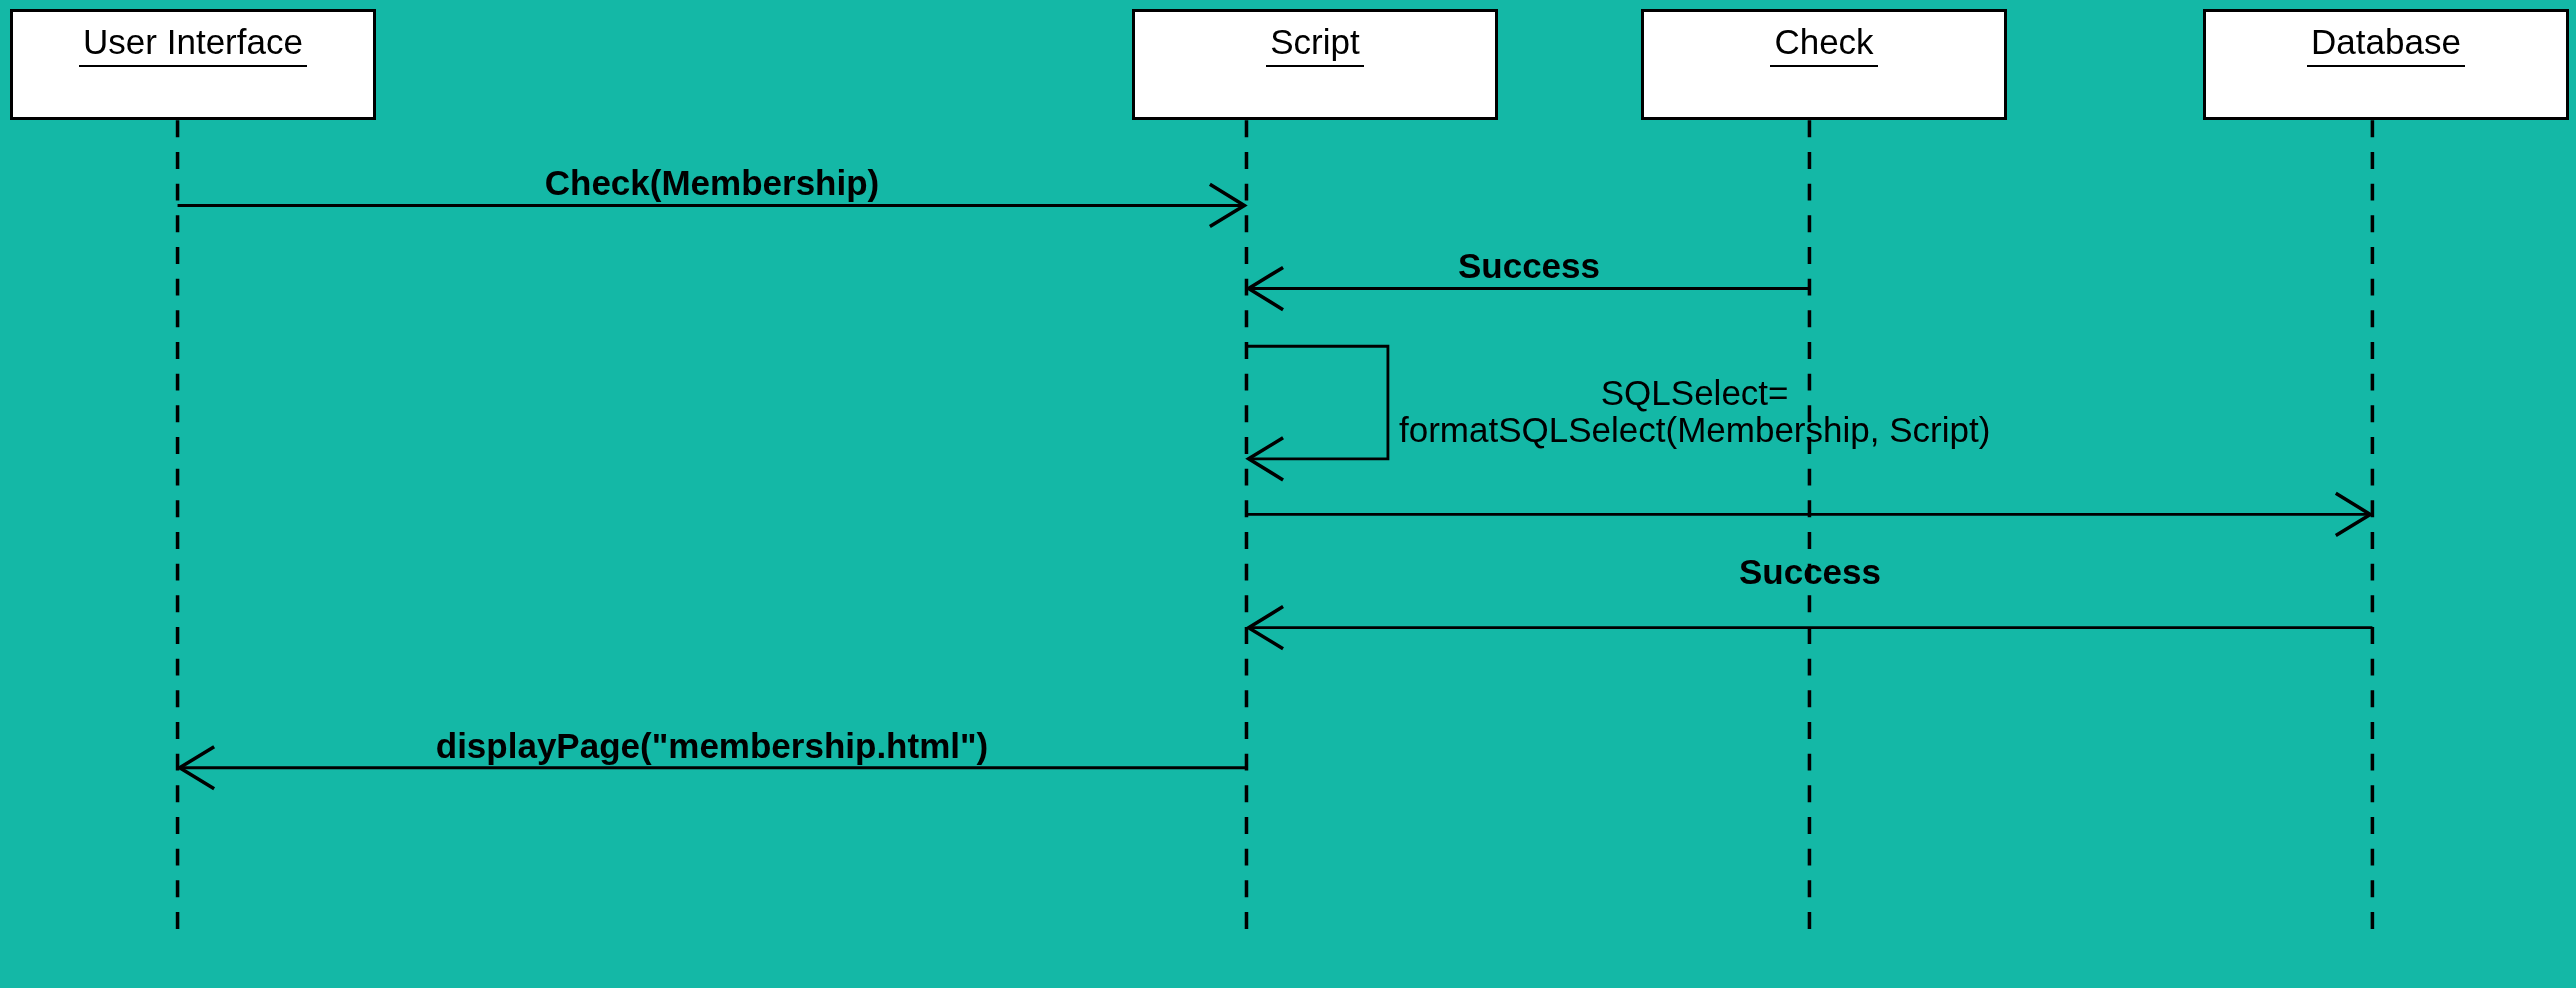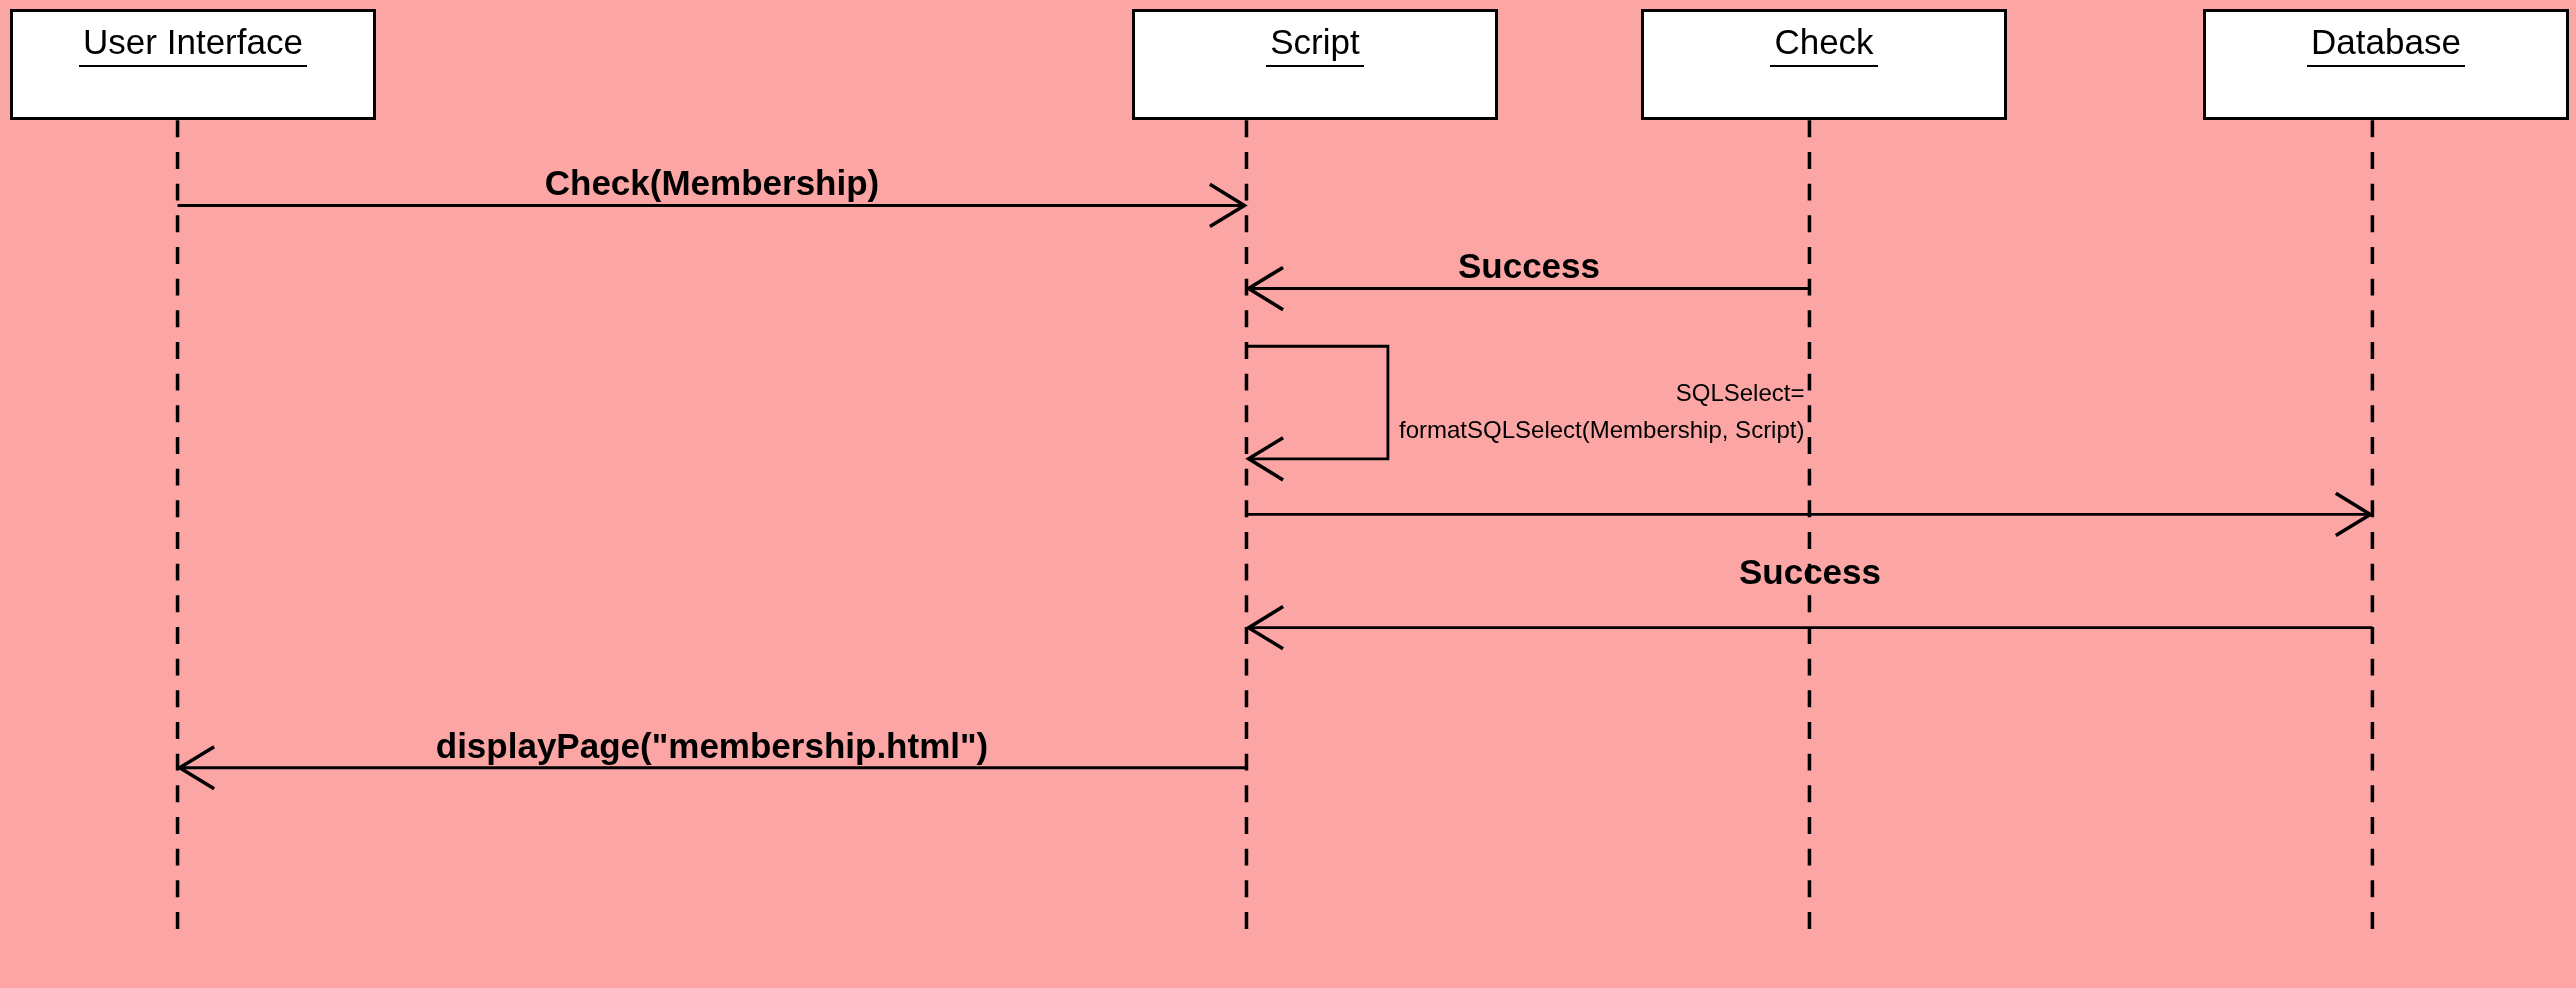--- a/index.html
+++ b/index.html
@@ -4,21 +4,21 @@
 <style>
   html, body {
     margin: 0;
     padding: 0;
     background: #ffffff;
   }
   .canvas {
     position: relative;
     width: 2576px;
     height: 988px;
-    background: #fca5a5;
+    background: #14b8a6;
     overflow: hidden;
     font-family: "Liberation Sans", "DejaVu Sans", sans-serif;
     color: #000000;
   }
   .diagram-svg {
     position: absolute;
     left: 0;
     top: 0;
   }
   .pbox {
@@ -44,24 +44,24 @@
   .mlabel {
     position: absolute;
     font-size: 35px;
     line-height: 37px;
     white-space: nowrap;
     transform: translate(-50%, -100%);
     font-weight: bold;
   }
   .self-label {
     position: absolute;
-    font-size: 24px;
+    font-size: 35px;
     line-height: 37px;
     white-space: nowrap;
-    text-align: right;
+    text-align: center;
   }
   .self-label span { display: block; }
 </style>
 </head>
 <body>
 
 <div class="canvas">
 
   <svg class="diagram-svg" width="2576" height="988" viewBox="0 0 3660 1404">
 

